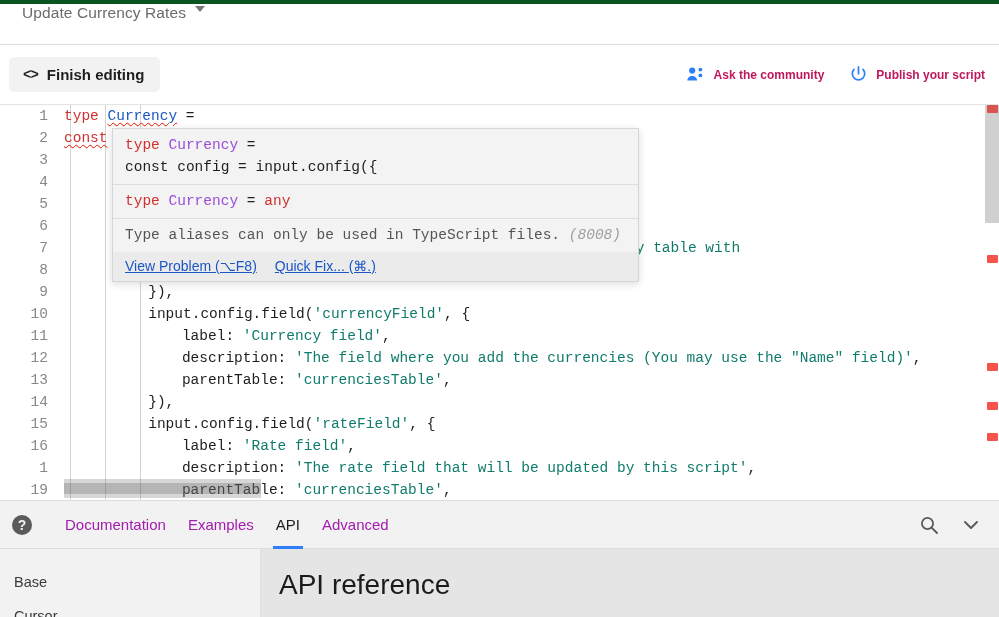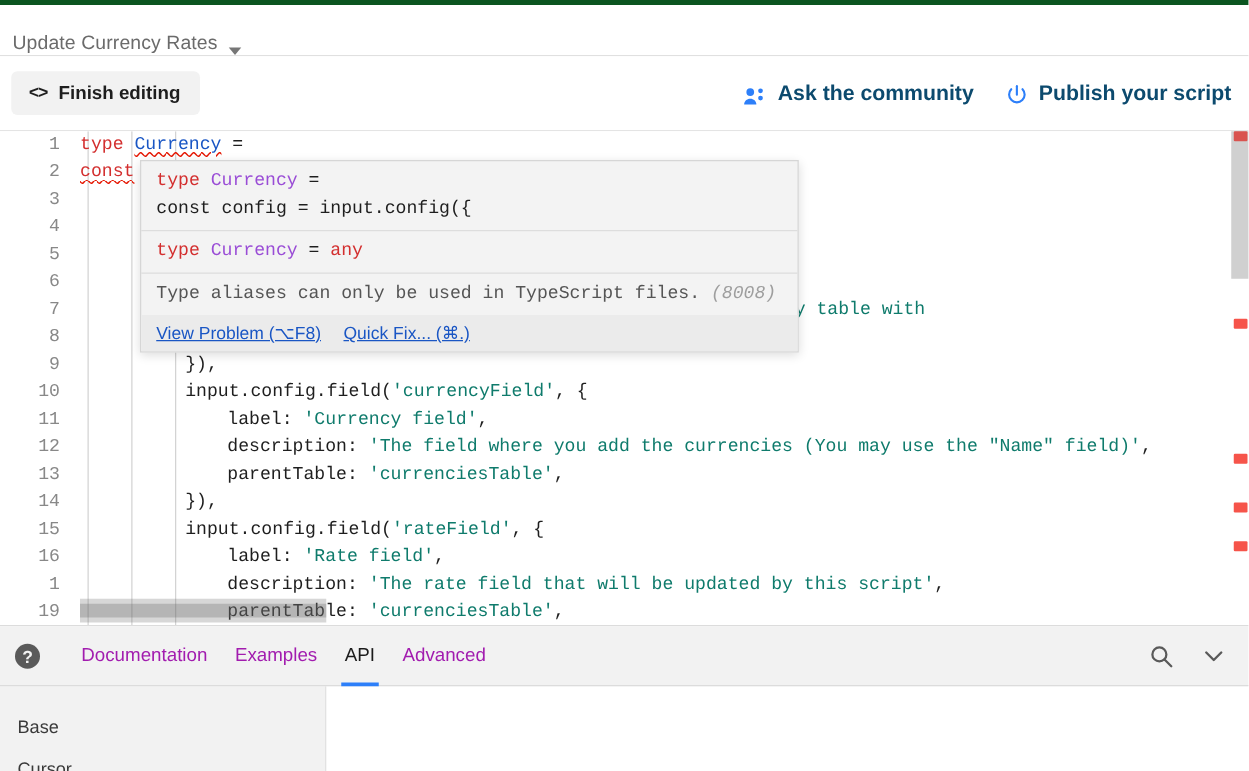--- a/index.html
+++ b/index.html
@@ -14,21 +14,21 @@
   
   .top-accent {
     position: absolute; top: 0; left: 0; width: 999px; height: 4px;
     background: #0b5520;
   }
 
   
   .titlebar {
     position: absolute; top: 4px; left: 0; width: 999px; height: 41px;
     background: #ffffff; border-bottom: 1px solid #e0e0e0;
-    display: flex; align-items: flex-end; padding-left: 10px;
+    display: flex; align-items: flex-start; padding-left: 22px;
   }
   .script-title {
     font-size: 15.5px; color: #6b6b6b; letter-spacing: .1px;
   }
   .caret-down {
     width: 0; height: 0; margin-left: 9px; margin-top: 2px;
     border-left: 5px solid transparent; border-right: 5px solid transparent;
     border-top: 6px solid #767676;
   }
 
@@ -41,22 +41,22 @@
   .finish-btn {
     display: flex; align-items: center; gap: 9px;
     background: #f2f2f2; border: none; border-radius: 5px;
     padding: 9px 16px 9px 14px; cursor: pointer;
     font-size: 15px; font-weight: bold; color: #1e1e1e;
     font-family: "Liberation Sans", sans-serif;
   }
   .code-brackets { font-family: "Liberation Mono", monospace; font-size: 14px; font-weight: bold; letter-spacing:-1px; color:#1e1e1e; }
   .toolbar-right { margin-left: auto; display: flex; align-items: center; gap: 26px; }
   .tb-link {
-    display: flex; align-items: flex-end; gap: 9px;
-    color: #0c4a6e; font-size: 17px; font-weight: bold; cursor: pointer;
+    display: flex; align-items: center; gap: 9px;
+    color: #be185d; font-size: 12px; font-weight: bold; cursor: pointer;
     text-decoration: none;
   }
   .ico { display: inline-flex; align-items: center; justify-content: center; }
 
   
   .editor {
     position: absolute; top: 105px; left: 0; width: 999px; height: 395px;
     background: #ffffff; overflow: hidden;
     font-family: "Liberation Mono", monospace;
   }
@@ -151,21 +151,21 @@
   .tab {
     position: relative; height: 48px; display: flex; align-items: center;
     padding: 0 11px; font-size: 15px; color: #a21caf; cursor: pointer;
   }
   .tab.active { color: #1b1b1b; font-weight: normal; }
   .tab.active::after {
     content: ""; position: absolute; left: 8px; right: 8px; bottom: 0;
     height: 3px; background: #2d7ff9;
   }
   .docs-tools { margin-left: auto; display: flex; align-items: center; gap: 22px; padding-right: 18px; }
-  .docs-body { display: flex; height: 68px; flex-direction: column; }
+  .docs-body { display: flex; height: 68px; }
   .docs-side {
     width: 261px; background: #f2f2f2; border-right: 1px solid #e2e2e2;
     padding: 16px 0 0 14px;
   }
   .docs-side-item { font-size: 14.5px; color: #3a3a3a; line-height: 34px; cursor: pointer; }
   .docs-main { flex: 1; background: #e5e5e5; padding: 20px 0 0 18px; }
   .docs-h1 { font-size: 28px; color: #1b1b1b; font-weight: normal; }
 </style>
 </head>
 <body>

